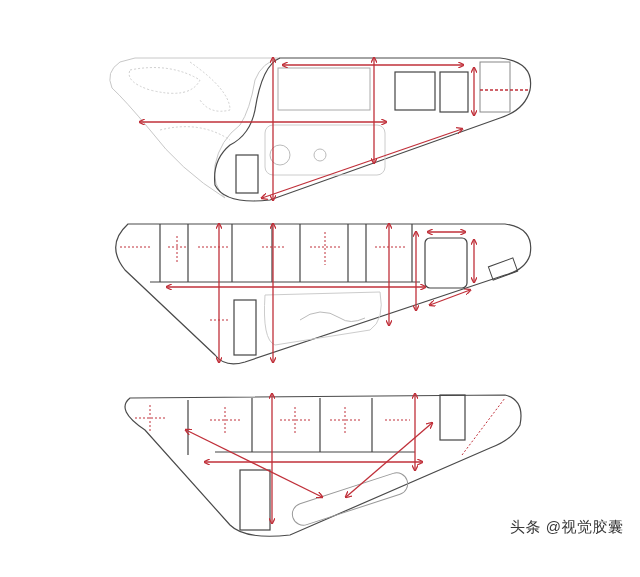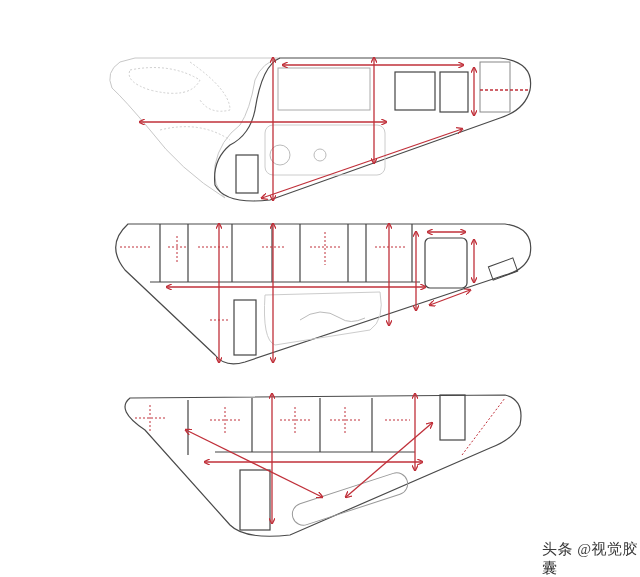--- a/index.html
+++ b/index.html
@@ -1,18 +1,18 @@
 <!DOCTYPE html>
 <html><head>
 <meta charset="utf-8">
 <style>
   html,body{margin:0;padding:0;background:#ffffff;}
   body{width:640px;height:577px;position:relative;overflow:hidden;font-family:"DejaVu Sans",sans-serif;}
   svg{position:absolute;left:0;top:0;}
-  .wm{position:absolute;left:510px;top:540px;font-size:15px;color:#3a3a3a;font-family:Liberation Serif, serif;letter-spacing:0.5px;text-shadow:0 0 1px #fff;margin-left:32px;}
+  .wm{position:absolute;left:510px;top:518px;font-size:15px;color:#3a3a3a;font-family:Liberation Sans, sans-serif;letter-spacing:0.5px;text-shadow:0 0 1px #fff;}
 </style>
 </head>
 <body>
 
 <svg width="640" height="577" viewBox="0 0 640 577">
   <defs>
     <marker id="ah" viewBox="0 0 10 10" refX="8" refY="5" markerWidth="5" markerHeight="5" orient="auto-start-reverse">
       <path d="M0,0 L10,5 L0,10" fill="none" stroke="#c0303a" stroke-width="2"></path>
     </marker>
   </defs>

